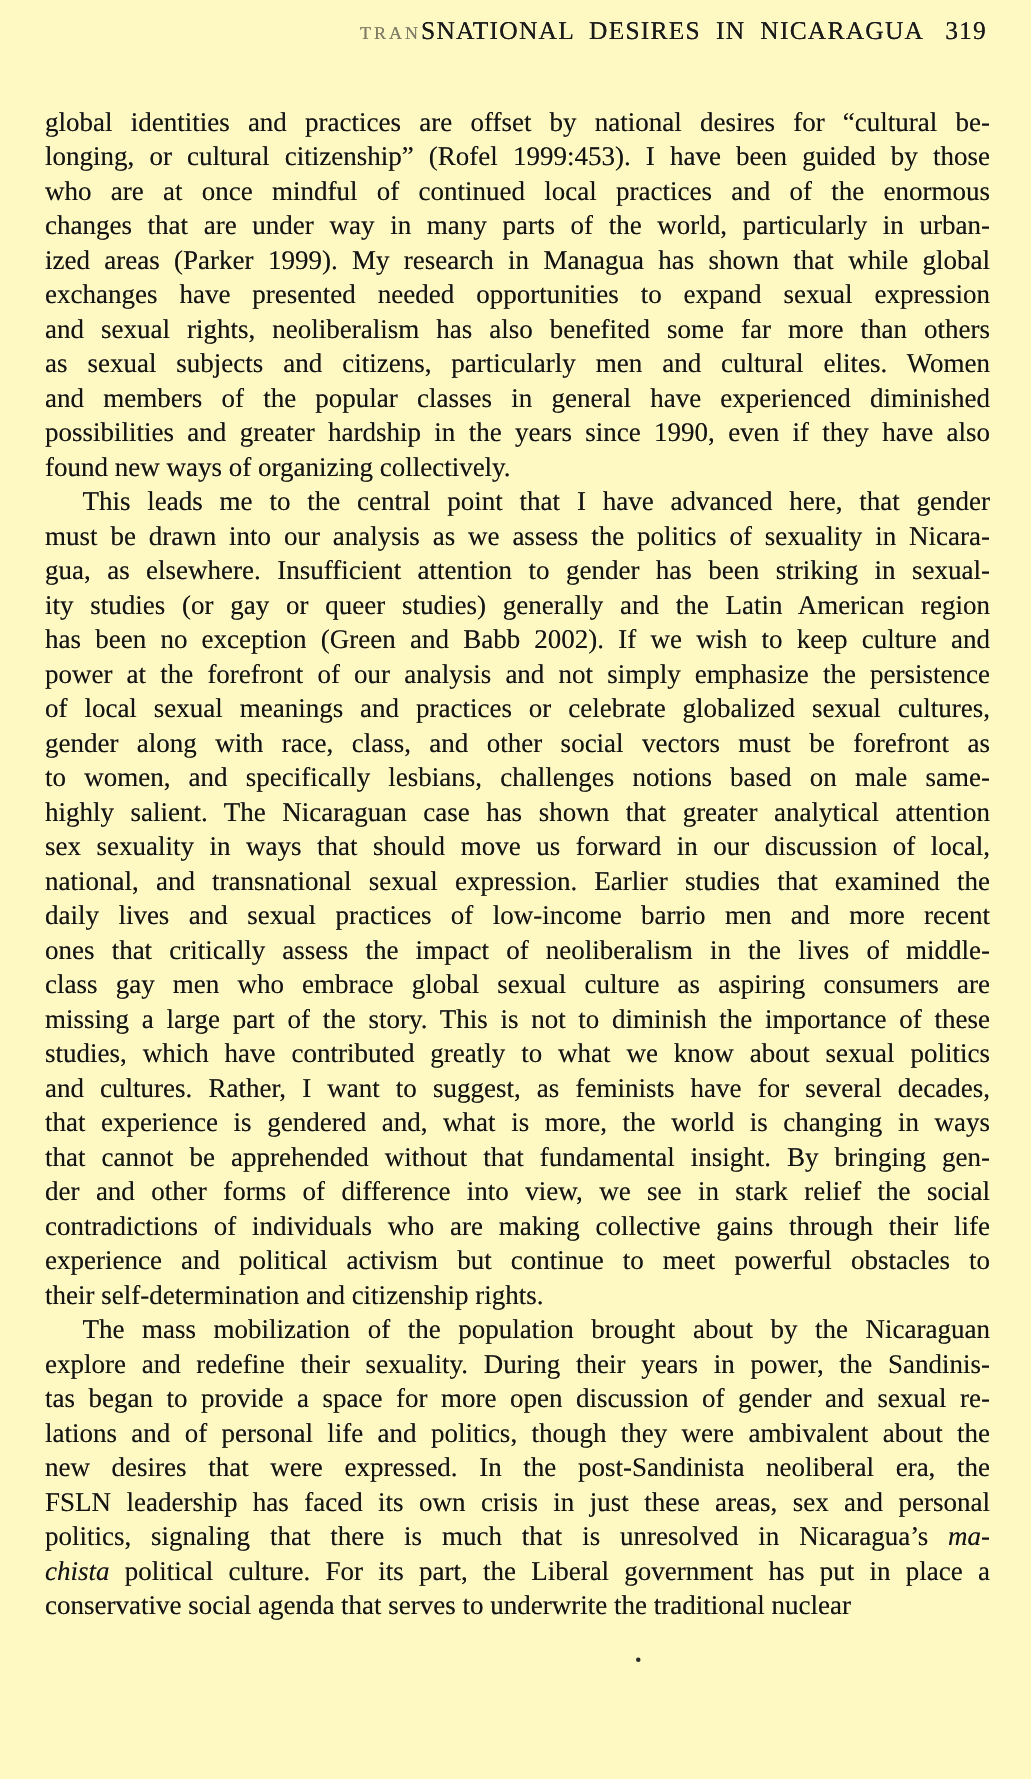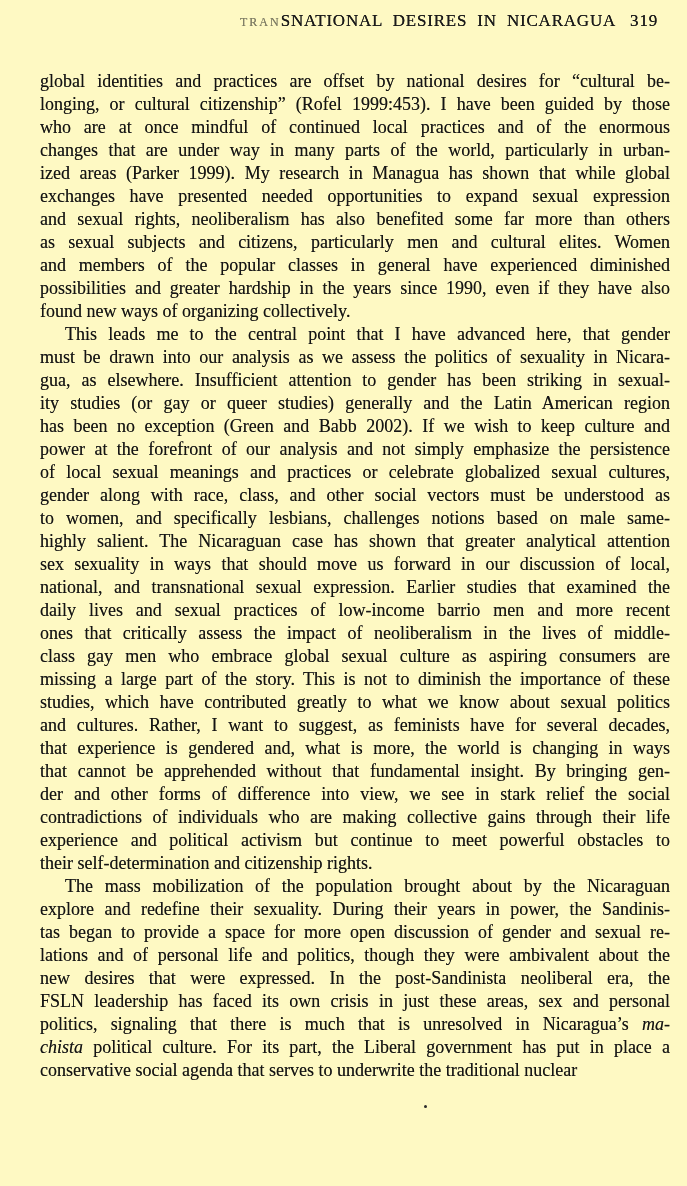--- a/index.html
+++ b/index.html
@@ -35,21 +35,21 @@
     opacity: 0.55;
     letter-spacing: 2px;
   }
   .running-header .pagenum {
     margin-left: 14px;
   }
   
   .body-text {
     position: absolute;
     top: 70px;
-    left: 40px;
+    left: 30px;
     width: 630px;
     font-size: 18px;
     line-height: 23px;
     text-shadow: 0 0 0.3px rgba(10,10,10,0.55);
   }
   .paragraph { margin: 0; padding: 0; }
   .line {
     text-align: justify;
     text-align-last: justify;
   }
@@ -92,21 +92,21 @@
         <div class="line last">found new ways of organizing collectively.</div>
       </div>
       <div class="paragraph">
         <div class="line first">This leads me to the central point that I have advanced here, that gender</div>
         <div class="line">must be drawn into our analysis as we assess the politics of sexuality in Nicara-</div>
         <div class="line">gua, as elsewhere. Insufficient attention to gender has been striking in sexual-</div>
         <div class="line">ity studies (or gay or queer studies) generally and the Latin American region</div>
         <div class="line">has been no exception (Green and Babb 2002). If we wish to keep culture and</div>
         <div class="line">power at the forefront of our analysis and not simply emphasize the persistence</div>
         <div class="line">of local sexual meanings and practices or celebrate globalized sexual cultures,</div>
-        <div class="line">gender along with race, class, and other social vectors must be understood as</div>
+        <div class="line">gender along with race, class, and other social vectors must be forefront as</div>
         <div class="line">to women, and specifically lesbians, challenges notions based on male same-</div>
         <div class="line">highly salient. The Nicaraguan case has shown that greater analytical attention</div>
         <div class="line">sex sexuality in ways that should move us forward in our discussion of local,</div>
         <div class="line">national, and transnational sexual expression. Earlier studies that examined the</div>
         <div class="line">daily lives and sexual practices of low-income barrio men and more recent</div>
         <div class="line">ones that critically assess the impact of neoliberalism in the lives of middle-</div>
         <div class="line">class gay men who embrace global sexual culture as aspiring consumers are</div>
         <div class="line">missing a large part of the story. This is not to diminish the importance of these</div>
         <div class="line">studies, which have contributed greatly to what we know about sexual politics</div>
         <div class="line">and cultures. Rather, I want to suggest, as feminists have for several decades,</div>

